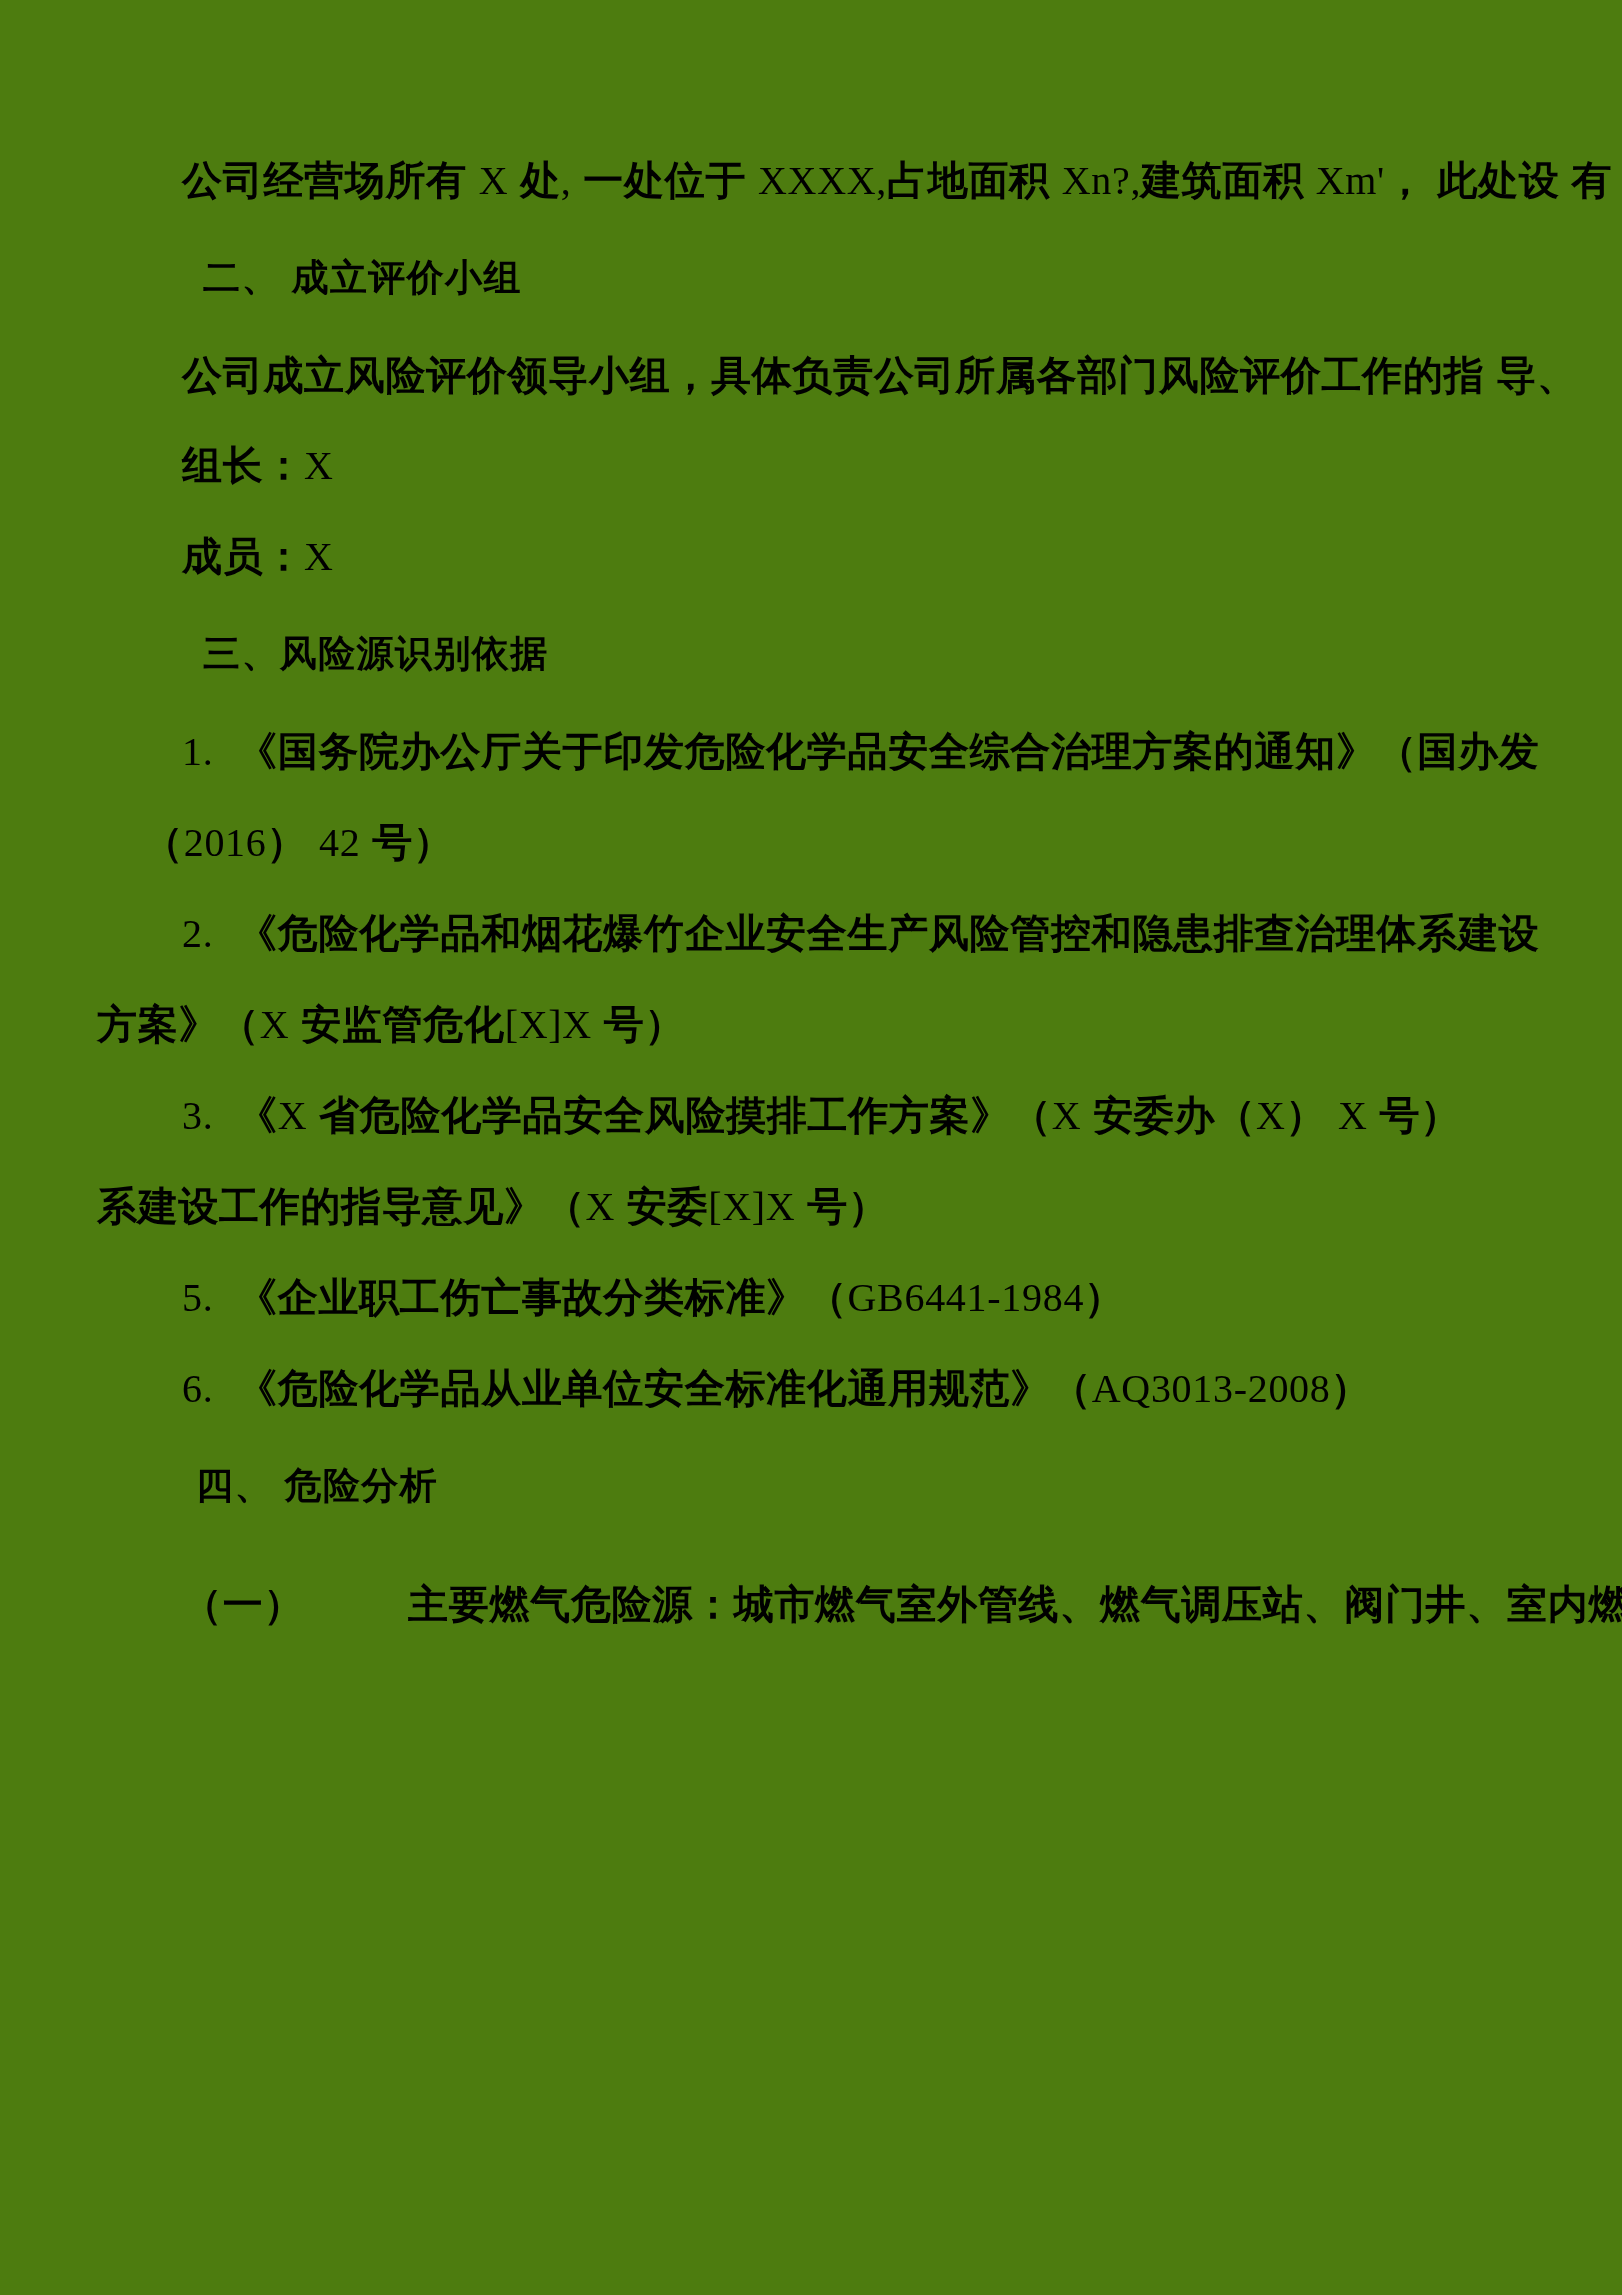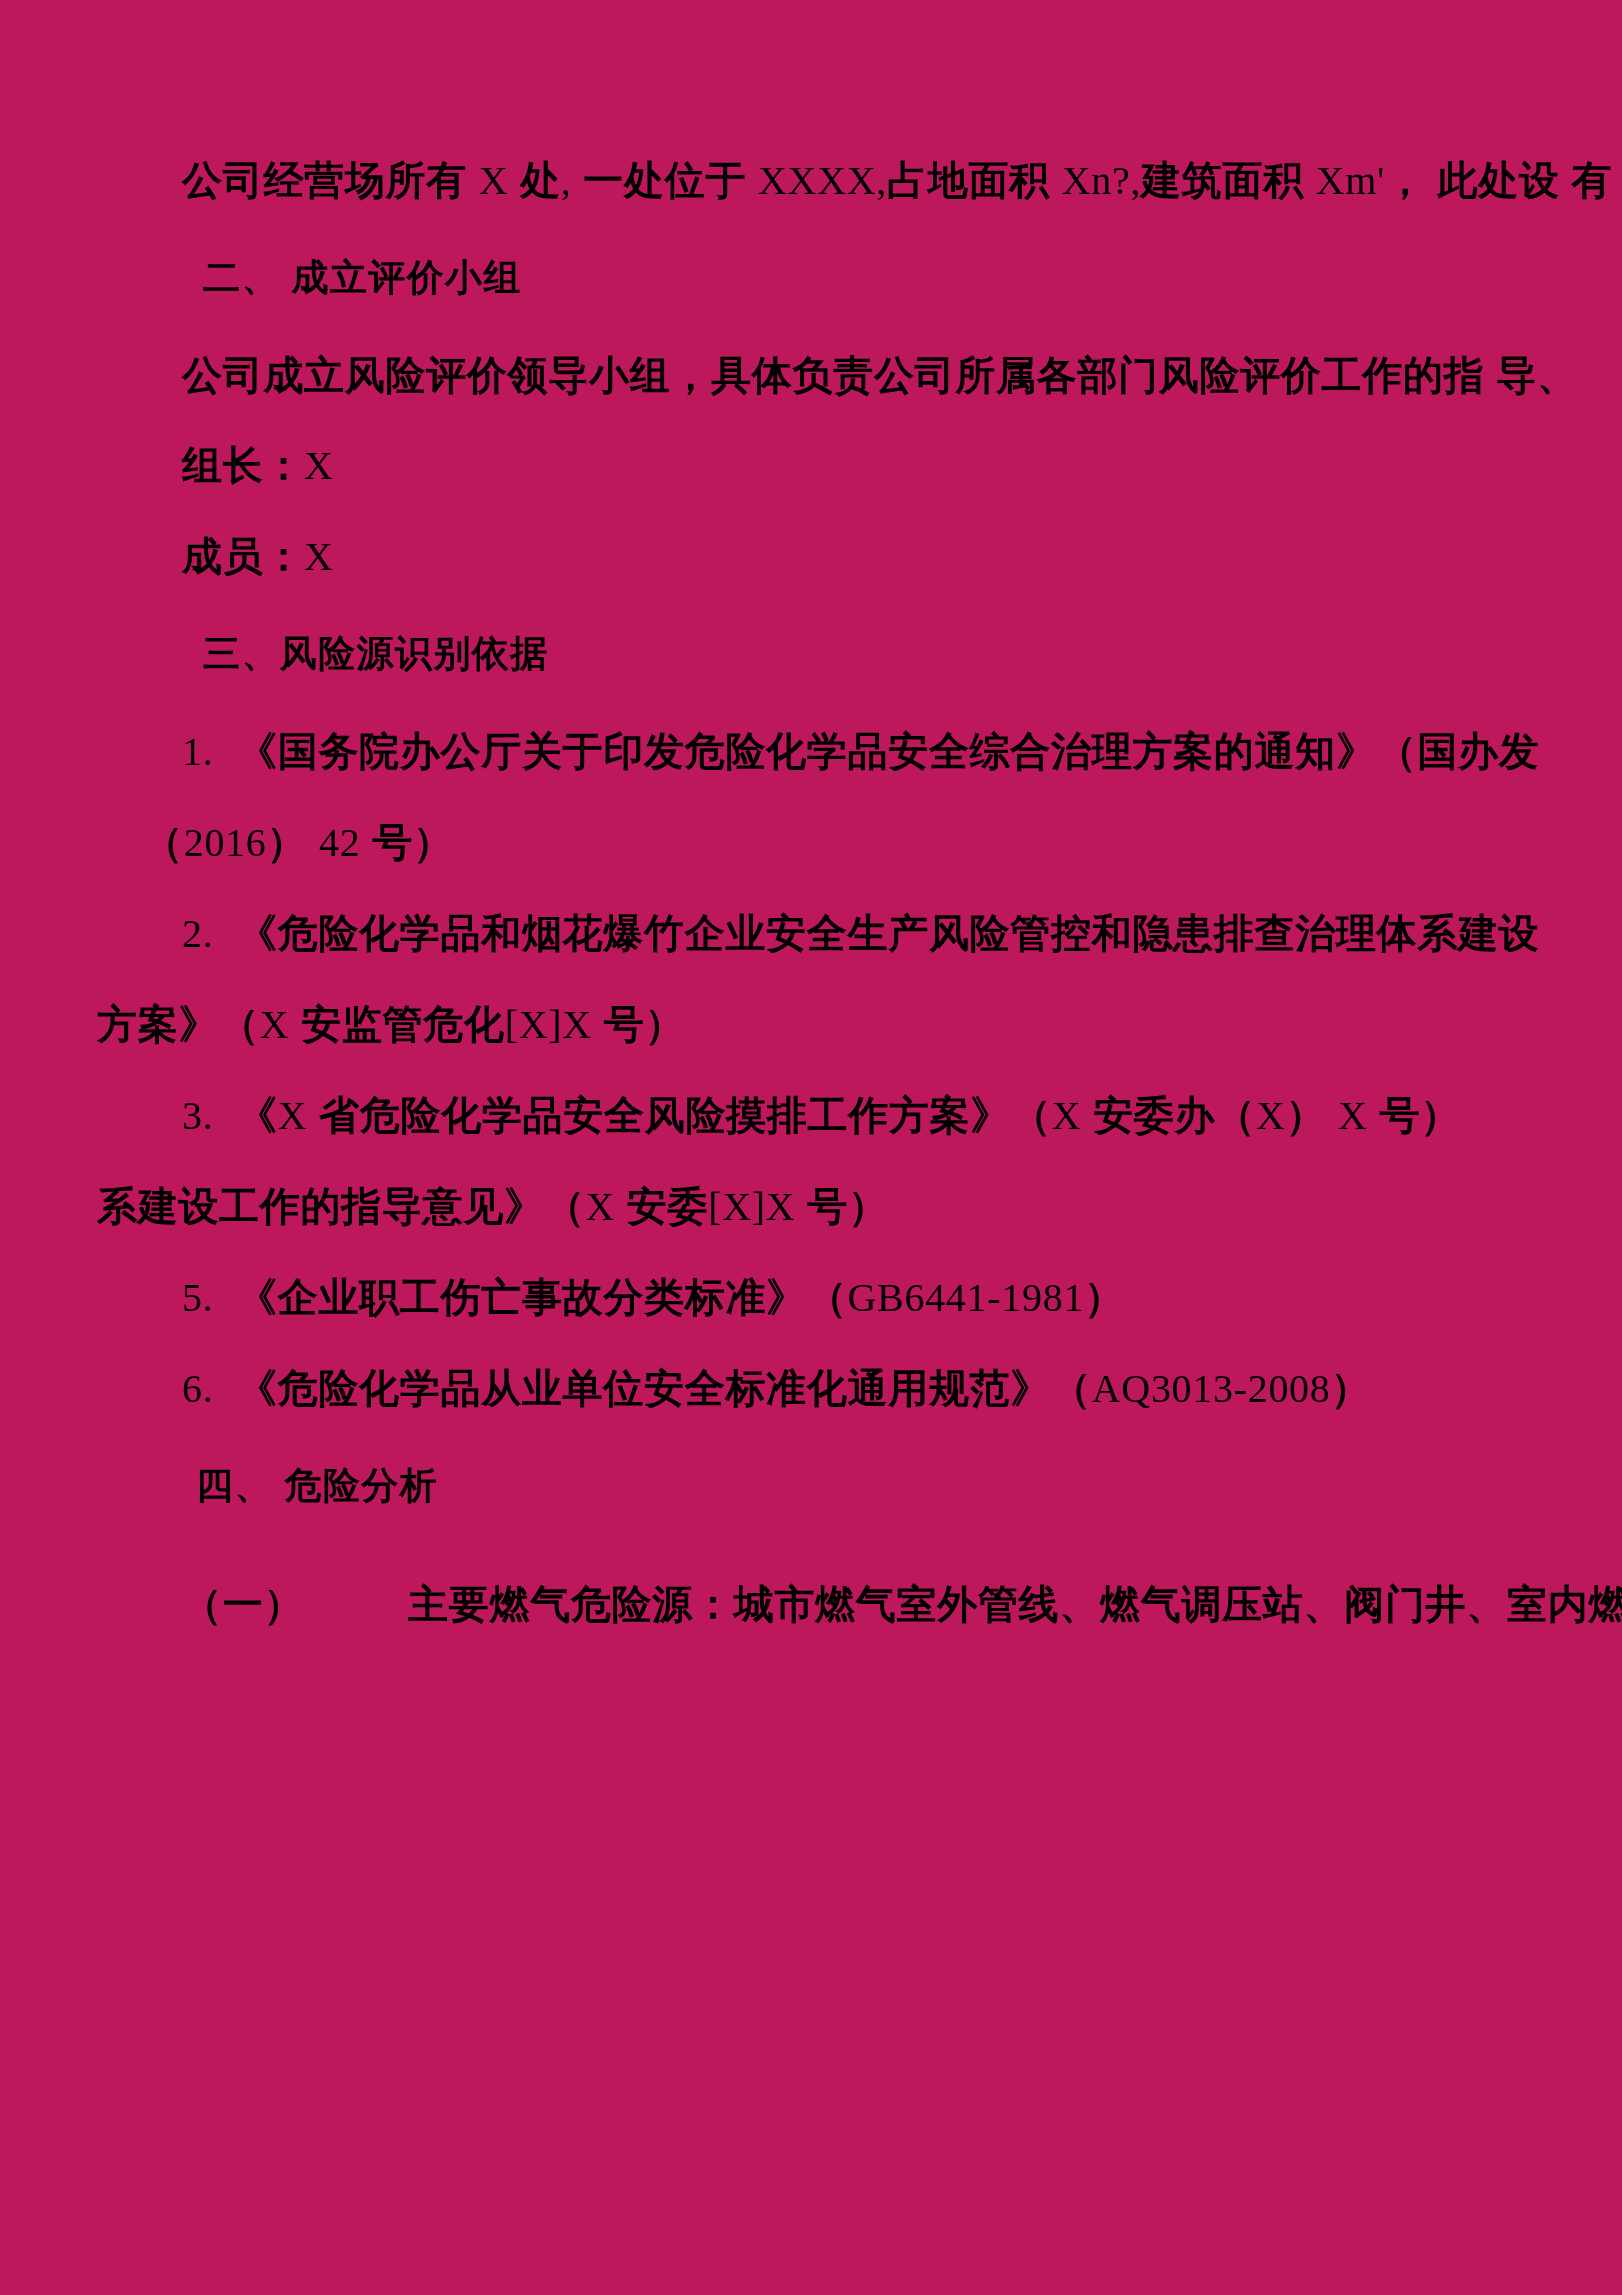--- a/index.html
+++ b/index.html
@@ -2,21 +2,21 @@
 <html style="font-size:11px"><head>
 <meta charset="utf-8">
 <style>
   html, body { margin: 0; padding: 0; background: #ffffff; }
   .page {
     position: relative;
     width: 1623px;
     height: 2295px;
     box-sizing: border-box;
     margin: 0 auto;
-    background: #be185d;
+    background: #4d7c0f;
     color: #000000;
     font-family: "Liberation Sans", sans-serif;
     padding: 135px 90px 0 97px;
     overflow: hidden;
   }
   .line {
     font-size: 40px;
     line-height: 90px;
     font-weight: 600;
     letter-spacing: 0.7px;
@@ -84,21 +84,21 @@
 
   <div class="line indent2">
     <span class="num lat">3.</span><span class="zh">《<span class="lat">X</span> 省危险化学品安全风险摸排工作方案》（<span class="lat">X</span> 安委办（<span class="lat">X</span>） <span class="lat">X</span> 号）</span>
   </div>
 
   <div class="line flush">
     <span class="zh">系建设工作的指导意见》（<span class="lat">X</span> 安委<span class="lat">[X]X</span> 号）</span>
   </div>
 
   <div class="line indent2">
-    <span class="num lat">5.</span><span class="zh">《企业职工伤亡事故分类标准》（<span class="lat">GB6441-1981</span>）</span>
+    <span class="num lat">5.</span><span class="zh">《企业职工伤亡事故分类标准》（<span class="lat">GB6441-1984</span>）</span>
   </div>
 
   <div class="line indent2">
     <span class="num lat">6.</span><span class="zh">《危险化学品从业单位安全标准化通用规范》（<span class="lat">AQ3013-2008</span>）</span>
   </div>
 
 
   <div class="heading h-ind4">
     <span>四、 危险分析</span>
   </div>

